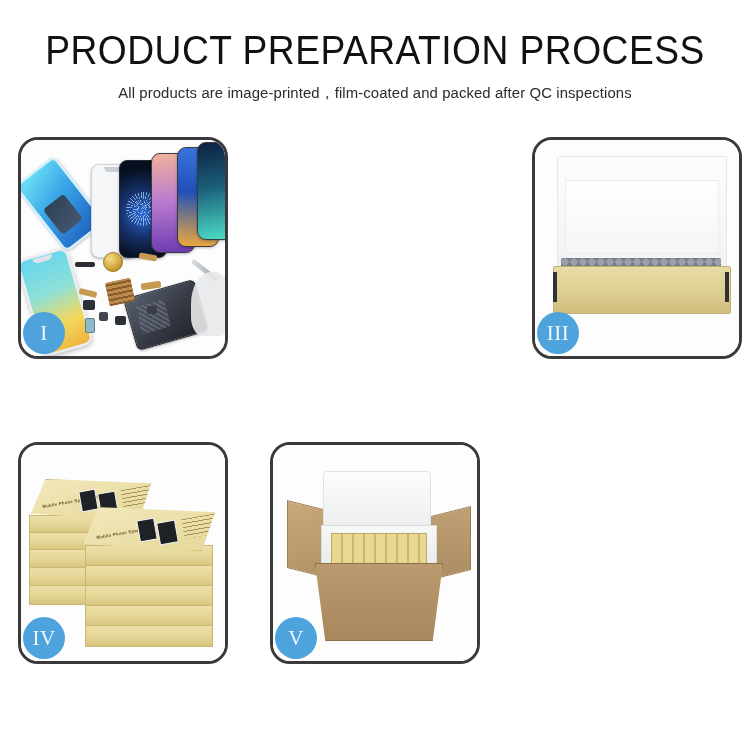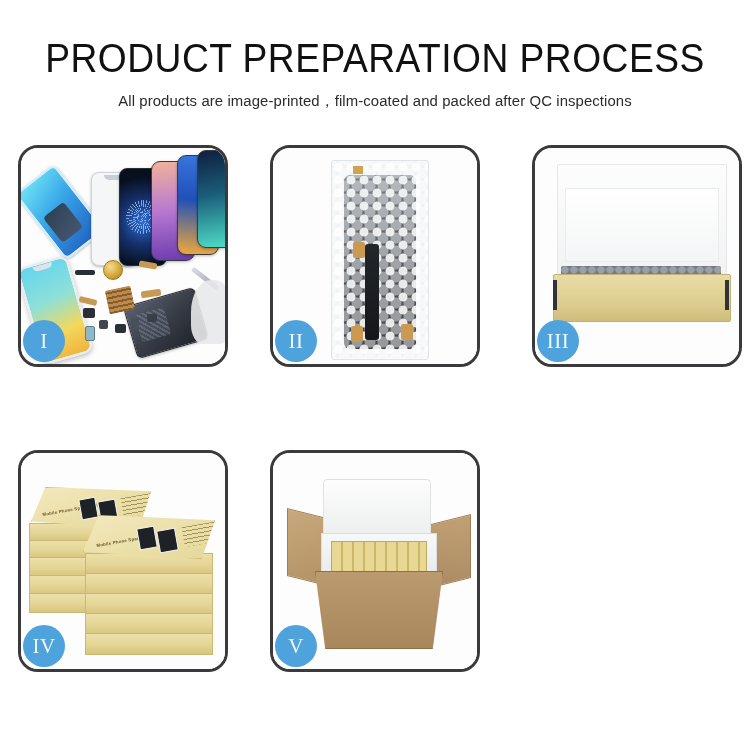--- a/index.html
+++ b/index.html
@@ -11,21 +11,21 @@
     width: 750px;
     height: 750px;
     overflow: hidden;
     font-family: "Liberation Sans", sans-serif;
     -webkit-font-smoothing: antialiased;
   }
 
   
   .header {
     width: 750px;
-    padding-top: 38px;
+    padding-top: 30px;
     text-align: center;
   }
   .title {
     font-family: "Liberation Sans", sans-serif;
     font-size: 40px;
     font-weight: 400;
     letter-spacing: 0.5px;
     color: #111111;
     line-height: 1.0;
     transform: scaleX(0.93);
@@ -524,33 +524,20 @@
       <div class="sm-part sp5"></div>
       <div class="sm-part sp6"></div>
       <div class="tool"></div>
       <div class="hand"></div>
     </div>
     <div class="badge">
       <span>I</span>
     </div>
   </div>
 
-  <div class="panel p2">
-    <div class="panel-inner">
-      <div class="bubble-bag"></div>
-      <div class="flex-cable"></div>
-      <div class="bag-tab"></div>
-      <div class="conn-gold cg1"></div>
-      <div class="conn-gold cg2"></div>
-      <div class="conn-gold cg3"></div>
-    </div>
-    <div class="badge">
-      <span>II</span>
-    </div>
-  </div>
 
   <div class="panel p3">
     <div class="panel-inner">
       <div class="box3-lid"></div>
       <div class="box3-foam"></div>
       <div class="box3-gray"></div>
       <div class="box3-base"></div>
       <div class="box3-corner bc-l"></div>
       <div class="box3-corner bc-r"></div>
     </div>

